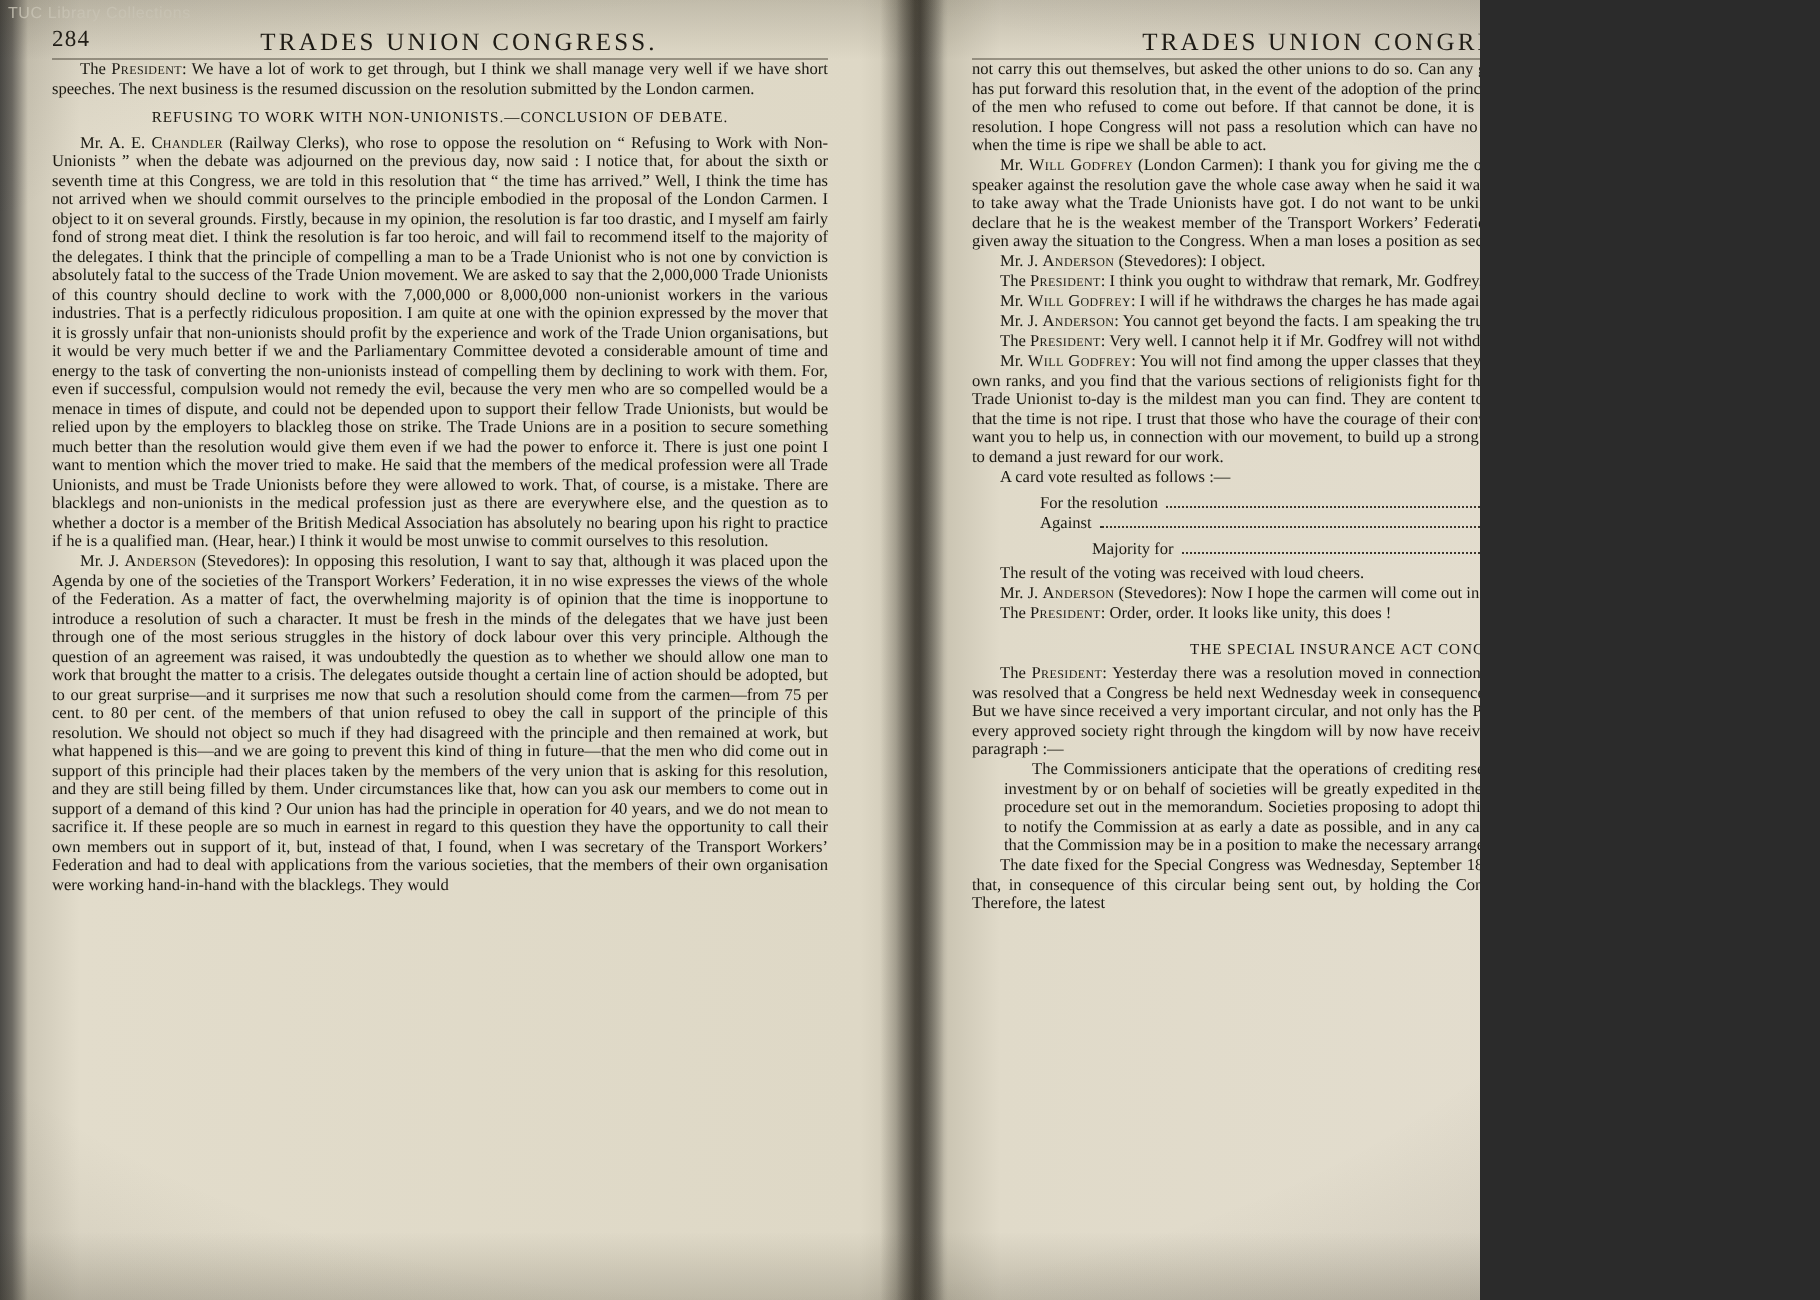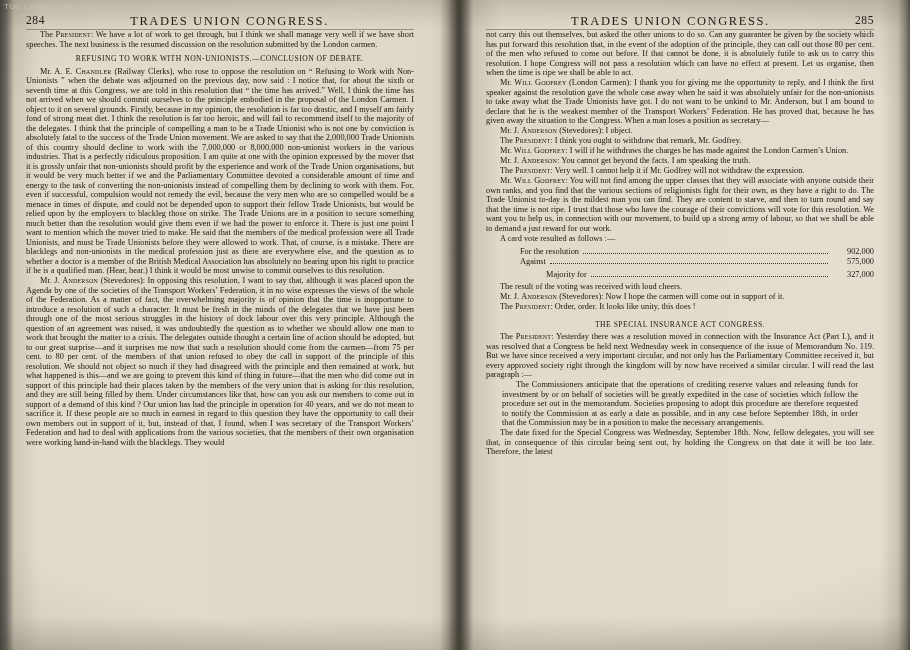--- a/index.html
+++ b/index.html
@@ -2,21 +2,21 @@
 <html><head>
 <meta charset="utf-8">
 <style>
   html, body {
     margin: 0;
     padding: 0;
     background: #2b2b2b;
   }
   .page-root {
     position: relative;
-    width: 910px;
+    width: 740px;
     height: 650px;
     background: #121212;
     overflow: hidden;
     font-family: "Liberation Serif", serif;
   }
   .scan {
     position: absolute;
     inset: 0;
     background: linear-gradient(90deg,
         #4b4a46 0px, #6d6a63 6px,

